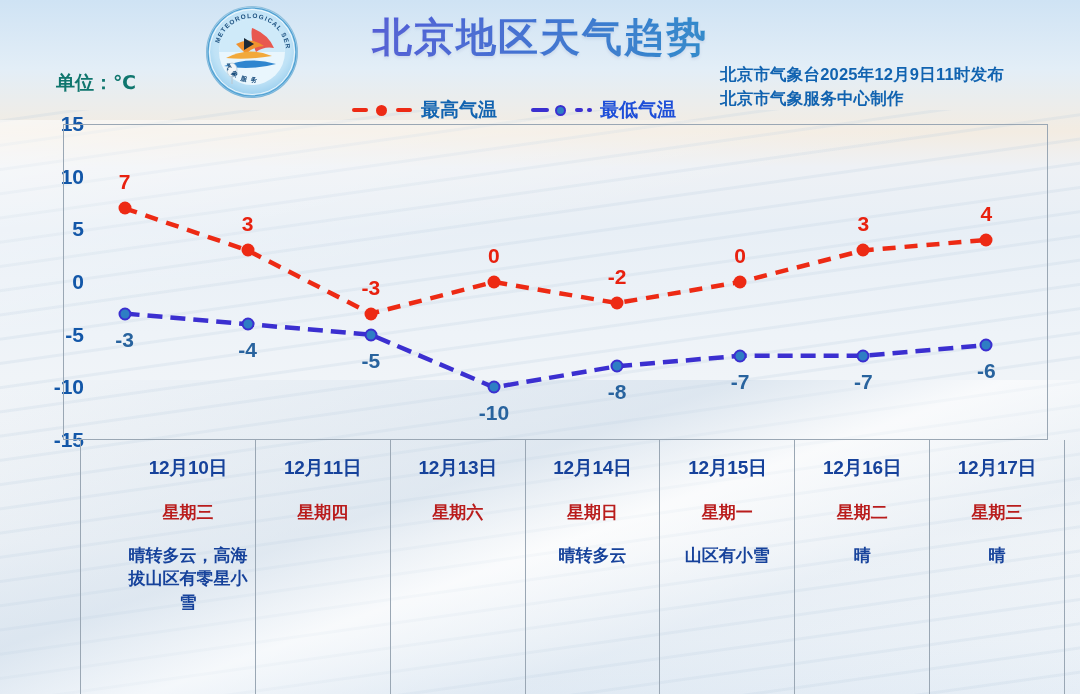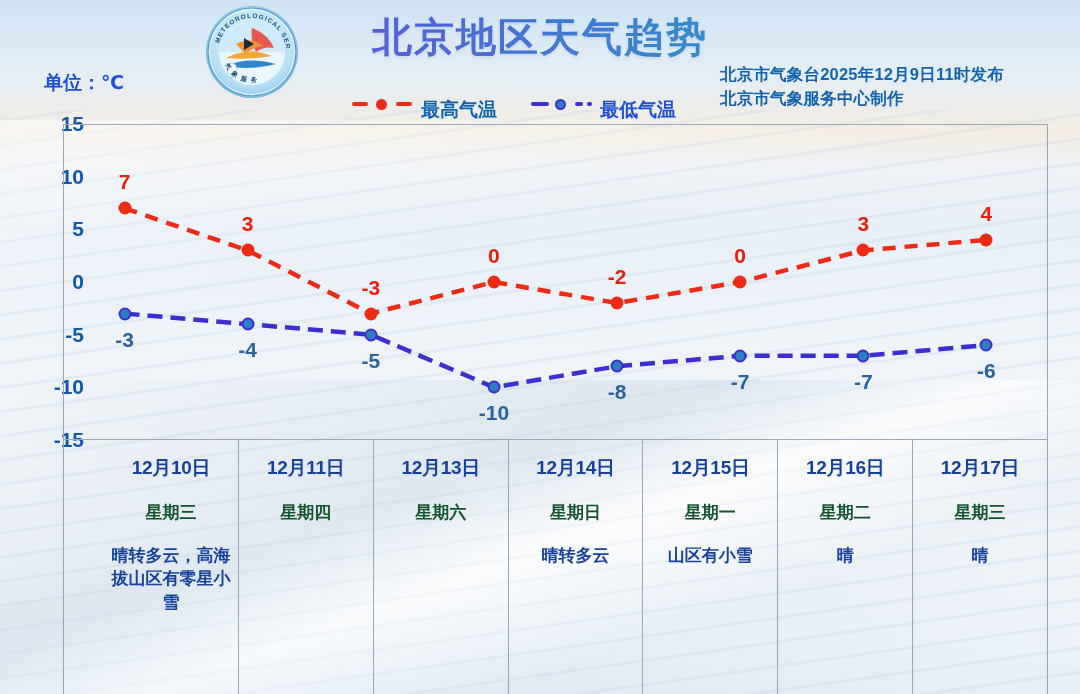--- a/index.html
+++ b/index.html
@@ -33,28 +33,28 @@
     box-shadow:0 0 0 1px rgba(90,150,190,.45) inset;}
   #logo .ring{position:absolute;inset:3px;border-radius:50%;border:1px solid rgba(255,255,255,.75);}
   #logo svg{position:absolute;inset:0;}
 
   #title{position:absolute;left:0;right:0;top:10px;text-align:center;
     font-size:40px;font-weight:bold;letter-spacing:2px;
     background:linear-gradient(96deg,#7b3fd4 0%,#6a46d8 18%,#4a63d8 40%,#2f86cf 62%,#1fa8c4 82%,#17b5c0 100%);
     -webkit-background-clip:text;background-clip:text;color:transparent;
     text-shadow:0 2px 3px rgba(120,140,190,.18);}
 
-  #unit{position:absolute;left:44px;top:70px;font-size:19px;font-weight:bold;color:#1d4ed8;}
+  #unit{position:absolute;left:56px;top:70px;font-size:19px;font-weight:bold;color:#0f766e;}
 
   #pub{position:absolute;left:684px;top:63px;font-size:16.5px;font-weight:bold;
     color:#1163b0;line-height:1.45;letter-spacing:.2px;margin-left:36px;}
 
   
   #legend{position:absolute;left:352px;top:97px;display:flex;align-items:center;gap:34px;}
-  .lg{display:flex;gap:7px;font-size:19px;font-weight:bold;}
+  .lg{display:flex;align-items:center;gap:7px;font-size:19px;font-weight:bold;}
   .lg.hi{color:#1163b0;}
   .lg.lo{color:#1d4ed8;}
   .lgline{position:relative;width:62px;height:14px;}
   .lgline i{position:absolute;top:5px;height:4px;border-radius:2px;}
   .lgdot{position:absolute;left:24px;top:2px;width:11px;height:11px;border-radius:50%;}
 
   
   #plot{position:absolute;left:63px;top:124px;width:985px;height:316px;
     border:1.5px solid #9aa7b4;box-sizing:border-box;}
   #yaxis{position:absolute;left:0;top:124px;width:56px;height:316px;margin-left:38px;}
@@ -63,26 +63,26 @@
 
   #series{position:absolute;left:63px;top:124px;width:985px;height:316px;pointer-events:none;}
   .dlabel{position:absolute;transform:translate(-50%,-50%);font-size:21px;font-weight:bold;white-space:nowrap;}
   .dlabel.hi{color:#e8210f;}
   .dlabel.lo{color:#28639e;}
   .dot{position:absolute;transform:translate(-50%,-50%);border-radius:50%;}
   .dot.hi{width:13px;height:13px;background:#ed2a14;}
   .dot.lo{width:13px;height:13px;background:#2e7ec4;border:2px solid #3b2fd0;box-sizing:border-box;}
 
   
-  #table{position:absolute;left:63px;top:440px;width:985px;height:254px;display:flex;
+  #table{position:absolute;left:80px;top:440px;width:985px;height:254px;display:flex;
     border-left:1.5px solid #9aa7b4;box-sizing:border-box;padding-left:40px;}
   .col{flex:1 1 0;border-right:1.5px solid #9aa7b4;box-sizing:border-box;
     display:flex;flex-direction:column;align-items:center;padding-top:15px;}
   .cdate{font-size:19px;font-weight:bold;color:#16429b;letter-spacing:-.3px;}
-  .cweek{font-size:17px;font-weight:bold;color:#14532d;margin-top:20px;}
+  .cweek{font-size:17px;font-weight:bold;color:#b91c1c;margin-top:20px;}
   .cdesc{font-size:17px;font-weight:bold;color:#16429b;margin-top:20px;line-height:1.38;
     text-align:center;padding:0 6px;}
 </style>
 </head>
 <body>
 
 <div id="bg">
   <div id="bgstripes"></div>
   <div id="bgdiag"></div>
   <div id="bgsheen"></div>

